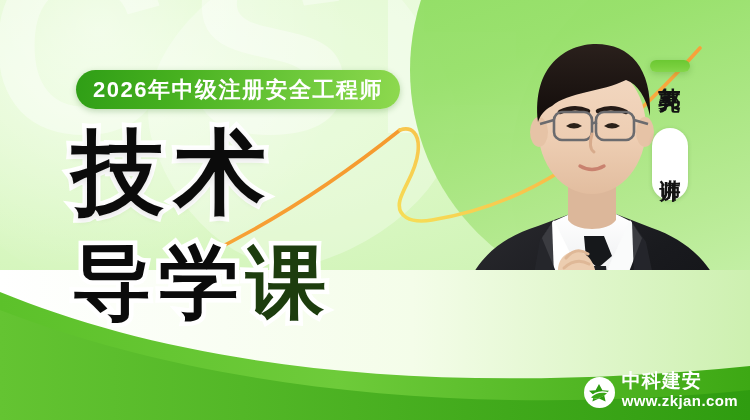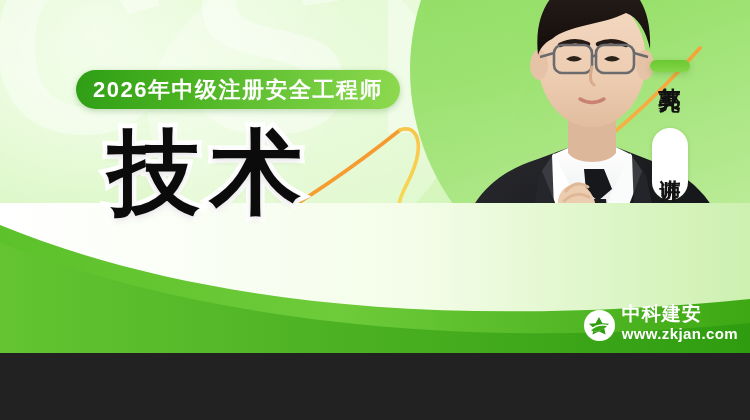--- a/index.html
+++ b/index.html
@@ -1,20 +1,20 @@
 <!DOCTYPE html>
 <html lang="zh"><head>
 <meta charset="utf-8">
 <title>Course Cover</title>
 <style>
   html,body{margin:0;padding:0;background:#222;}
   *{box-sizing:border-box;}
   #poster{
     position:relative;
-    width:750px;height:353px;
+    width:750px;height:420px;
     overflow:hidden;
     font-family:"Liberation Sans","DejaVu Sans",sans-serif;
     background:#e3fbd0;
     user-select:none;
   }
 
   
   .bg-base{
     position:absolute;inset:0;
     background:
@@ -114,21 +114,20 @@
     left:72px;top:126px;
     font-size:92px;
     font-weight:900;
     letter-spacing:10px;
     color:#0b0b0b;
     line-height:1;
     white-space:nowrap;
     -webkit-text-stroke:9px #ffffff;
     paint-order:stroke fill;
     text-shadow:0 3px 6px rgba(0,0,0,.10);
-    margin-left:36px;
   }
   .title-sub{
     position:absolute;
     left:72px;top:243px;
     font-size:80px;
     font-weight:900;
     letter-spacing:7px;
     line-height:1;
     white-space:nowrap;
     -webkit-text-stroke:9px #ffffff;
@@ -336,20 +335,21 @@
     <path d="M 0 0 L 750 0 L 750 150 L 0 150 Z" fill="url(#wv2)"></path>
     <path d="M 0 22 C 180 96, 430 128, 750 96 L 750 150 L 0 150 Z" fill="url(#wv1)"></path>
     <path d="M 0 40 C 200 118, 470 148, 750 120 L 750 150 L 0 150 Z" fill="url(#wv3)"></path>
   </svg>
 
   <div class="badge">
     <span class="badge-text">2026年中级注册安全工程师</span>
   </div>
 
   <div class="title-main">技术</div>
+  <div class="title-sub"><span>导学</span><span class="accent">课</span></div>
 
   <div class="name-pill">
     <span class="nm">郭英亮</span>
   </div>
   <div class="role-pill">
     <span class="rl">讲师</span>
   </div>
 
   <div class="logo">
     <span class="logo-mark">

